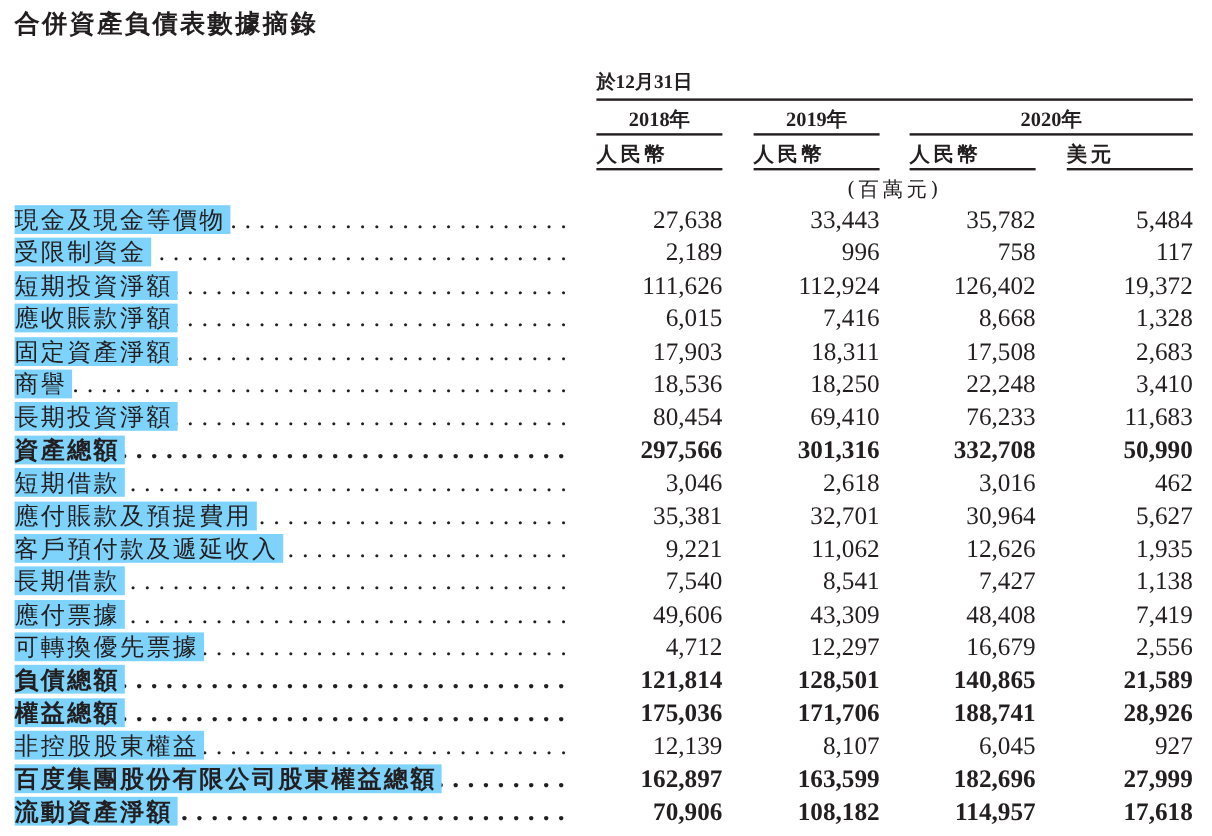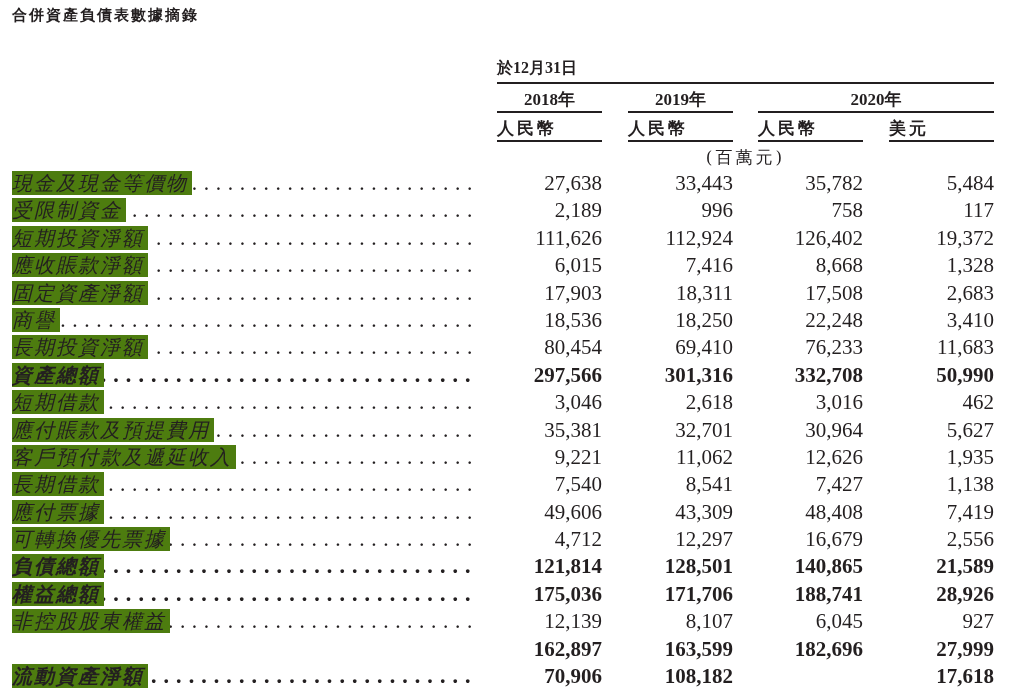--- a/index.html
+++ b/index.html
@@ -3,21 +3,21 @@
 <meta charset="utf-8">
 <style>
   html, body { margin: 0; padding: 0; background: #ffffff; }
   body {
     width: 1010px; height: 697px; position: relative; overflow: hidden;
     color: #231f20;
     font-family: "DejaVu Serif", "Liberation Serif", serif;
   }
   .title {
     position: absolute; left: 12px; top: 6px;
-    font-size: 15px; font-weight: bold; letter-spacing: 2px;
+    font-size: 21px; font-weight: bold; letter-spacing: 2px;
   }
   .hdr-date {
     position: absolute; left: 497px; width: 497px; top: 58px;
     font-weight: bold; font-size: 16px;
     font-family: "Liberation Serif", serif;
   }
   .rule { position: absolute; height: 2px; background: #231f20; }
   .yr {
     position: absolute; top: 88px; text-align: center;
     font-weight: bold; font-size: 17px;
@@ -31,21 +31,21 @@
     position: absolute; left: 497px; width: 497px; top: 146px;
     text-align: center; font-weight: normal; font-size: 17px; letter-spacing: 3px;
   }
   .rows { position: absolute; left: 0; top: 170px; width: 1010px; }
   .row { position: relative; height: 27.4px; }
   .label {
     position: absolute; left: 12px; width: 460px; top: 0;
     font-size: 20px; line-height: 27px; white-space: nowrap; overflow: hidden;
     letter-spacing: 2px;
   }
-  .label .lt { background: #4d7c0f; padding-right: 4px; position: relative; z-index: 1; font-style: italic; }
+  .label .lt { background: #7dd3fc; padding-right: 4px; position: relative; z-index: 1; }
   .label .dots {
     position: absolute; left: 0; right: 0; top: 0;
     text-align: right; letter-spacing: 5.6px; color: #231f20;
   }
   .row.bold .label { font-weight: bold; }
   .num {
     position: absolute; top: 0; text-align: right;
     font-size: 21px; line-height: 27px;
     font-family: "Liberation Serif", serif;
   }
@@ -197,25 +197,26 @@
       <div class="num c4">28,926</div>
     </div>
     <div class="row">
       <div class="label"><span class="dots">........................................</span><span class="lt">非控股股東權益</span></div>
       <div class="num c1">12,139</div>
       <div class="num c2">8,107</div>
       <div class="num c3">6,045</div>
       <div class="num c4">927</div>
     </div>
     <div class="row bold">
-      <div class="label"><span class="dots">........................................</span></div>
+      <div class="label"><span class="dots">........................................</span><span class="lt">百度集團股份有限公司股東權益總額</span></div>
       <div class="num c1">162,897</div>
       <div class="num c2">163,599</div>
       <div class="num c3">182,696</div>
       <div class="num c4">27,999</div>
     </div>
     <div class="row bold">
       <div class="label"><span class="dots">........................................</span><span class="lt">流動資產淨額</span></div>
       <div class="num c1">70,906</div>
       <div class="num c2">108,182</div>
+      <div class="num c3">114,957</div>
       <div class="num c4">17,618</div>
     </div>
   </div>
 
 </body></html>

